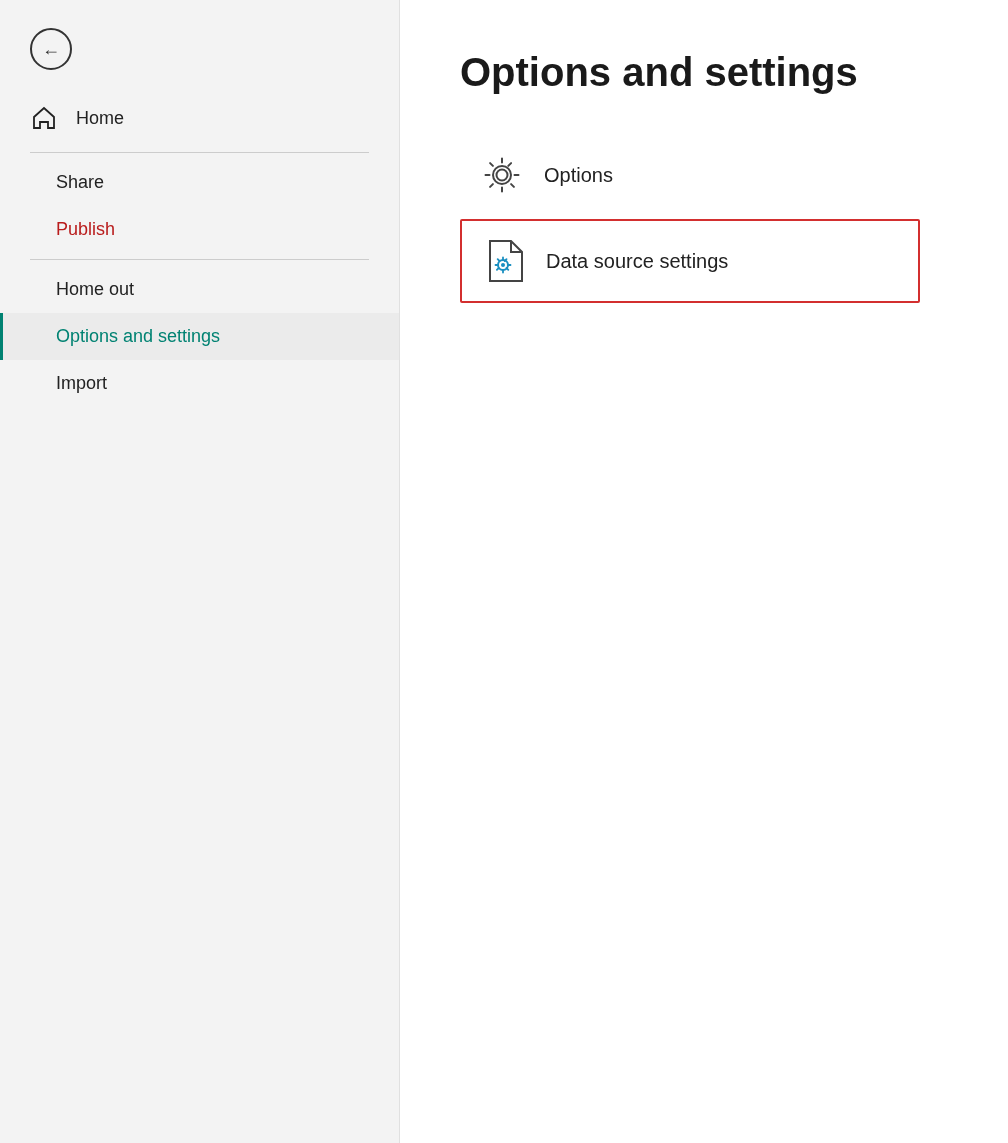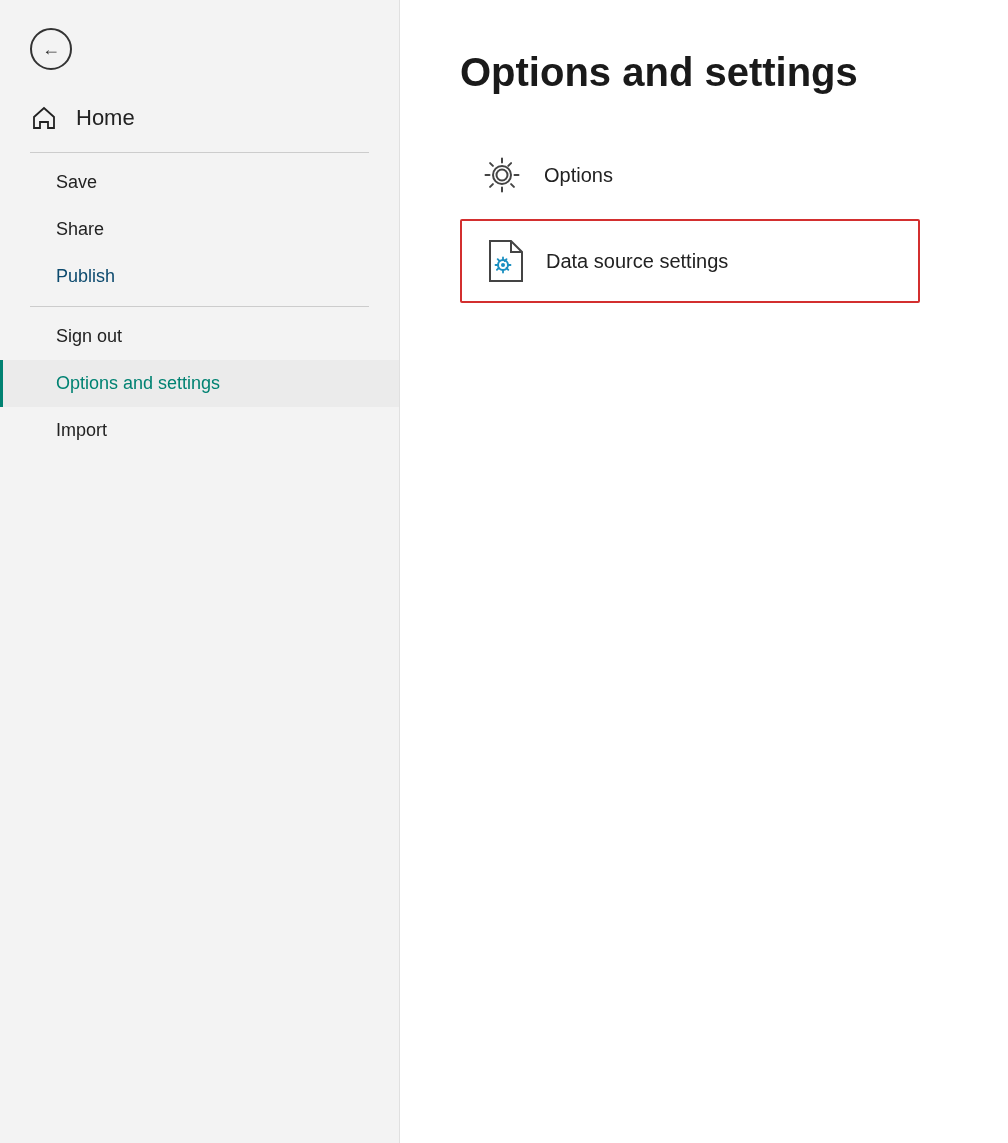--- a/index.html
+++ b/index.html
@@ -58,40 +58,40 @@
     .nav-icon {
       width: 28px;
       height: 28px;
       display: flex;
       align-items: center;
       justify-content: center;
       flex-shrink: 0;
     }
 
     .nav-label {
-      font-size: 22px;
+      font-size: 18px;
     }
 
     .sidebar-divider {
       border: none;
       border-top: 1px solid #ccc;
       margin: 6px 30px;
     }
 
     .sidebar-sub-item {
       display: flex;
       align-items: center;
       padding: 13px 30px 13px 56px;
       cursor: pointer;
       font-size: 18px;
       color: #222;
     }
 
     .sidebar-sub-item.disabled {
-      color: #0c4a6e;
+      color: #b91c1c;
       cursor: default;
     }
 
     .sidebar-sub-item.active {
       color: #008272;
       background: #ebebeb;
       border-left: 3px solid #008272;
       padding-left: 53px;
     }
 
@@ -160,40 +160,37 @@
       <svg width="26" height="26" viewBox="0 0 26 26" fill="none" stroke="#222" stroke-width="1.8">
         <path d="M3 12L13 3L23 12V23H17V17H9V23H3V12Z"></path>
       </svg>
     </span>
     <span class="nav-label">Home</span>
   </div>
 
 
   <hr class="sidebar-divider">
 
-  <div class="sidebar-sub-item">
-    <span>Save</span>
-  </div>
 
 
   <div class="sidebar-sub-item">
     <span>Share</span>
   </div>
 
 
 
 
   <div class="sidebar-sub-item disabled">
     <span>Publish</span>
   </div>
 
   <hr class="sidebar-divider">
 
   <div class="sidebar-sub-item">
-    <span>Sign out</span>
+    <span>Home out</span>
   </div>
 
   <div class="sidebar-sub-item active">
     <span>Options and settings</span>
   </div>
 
   <div class="sidebar-sub-item">
     <span>Import</span>
   </div>
 </div>

